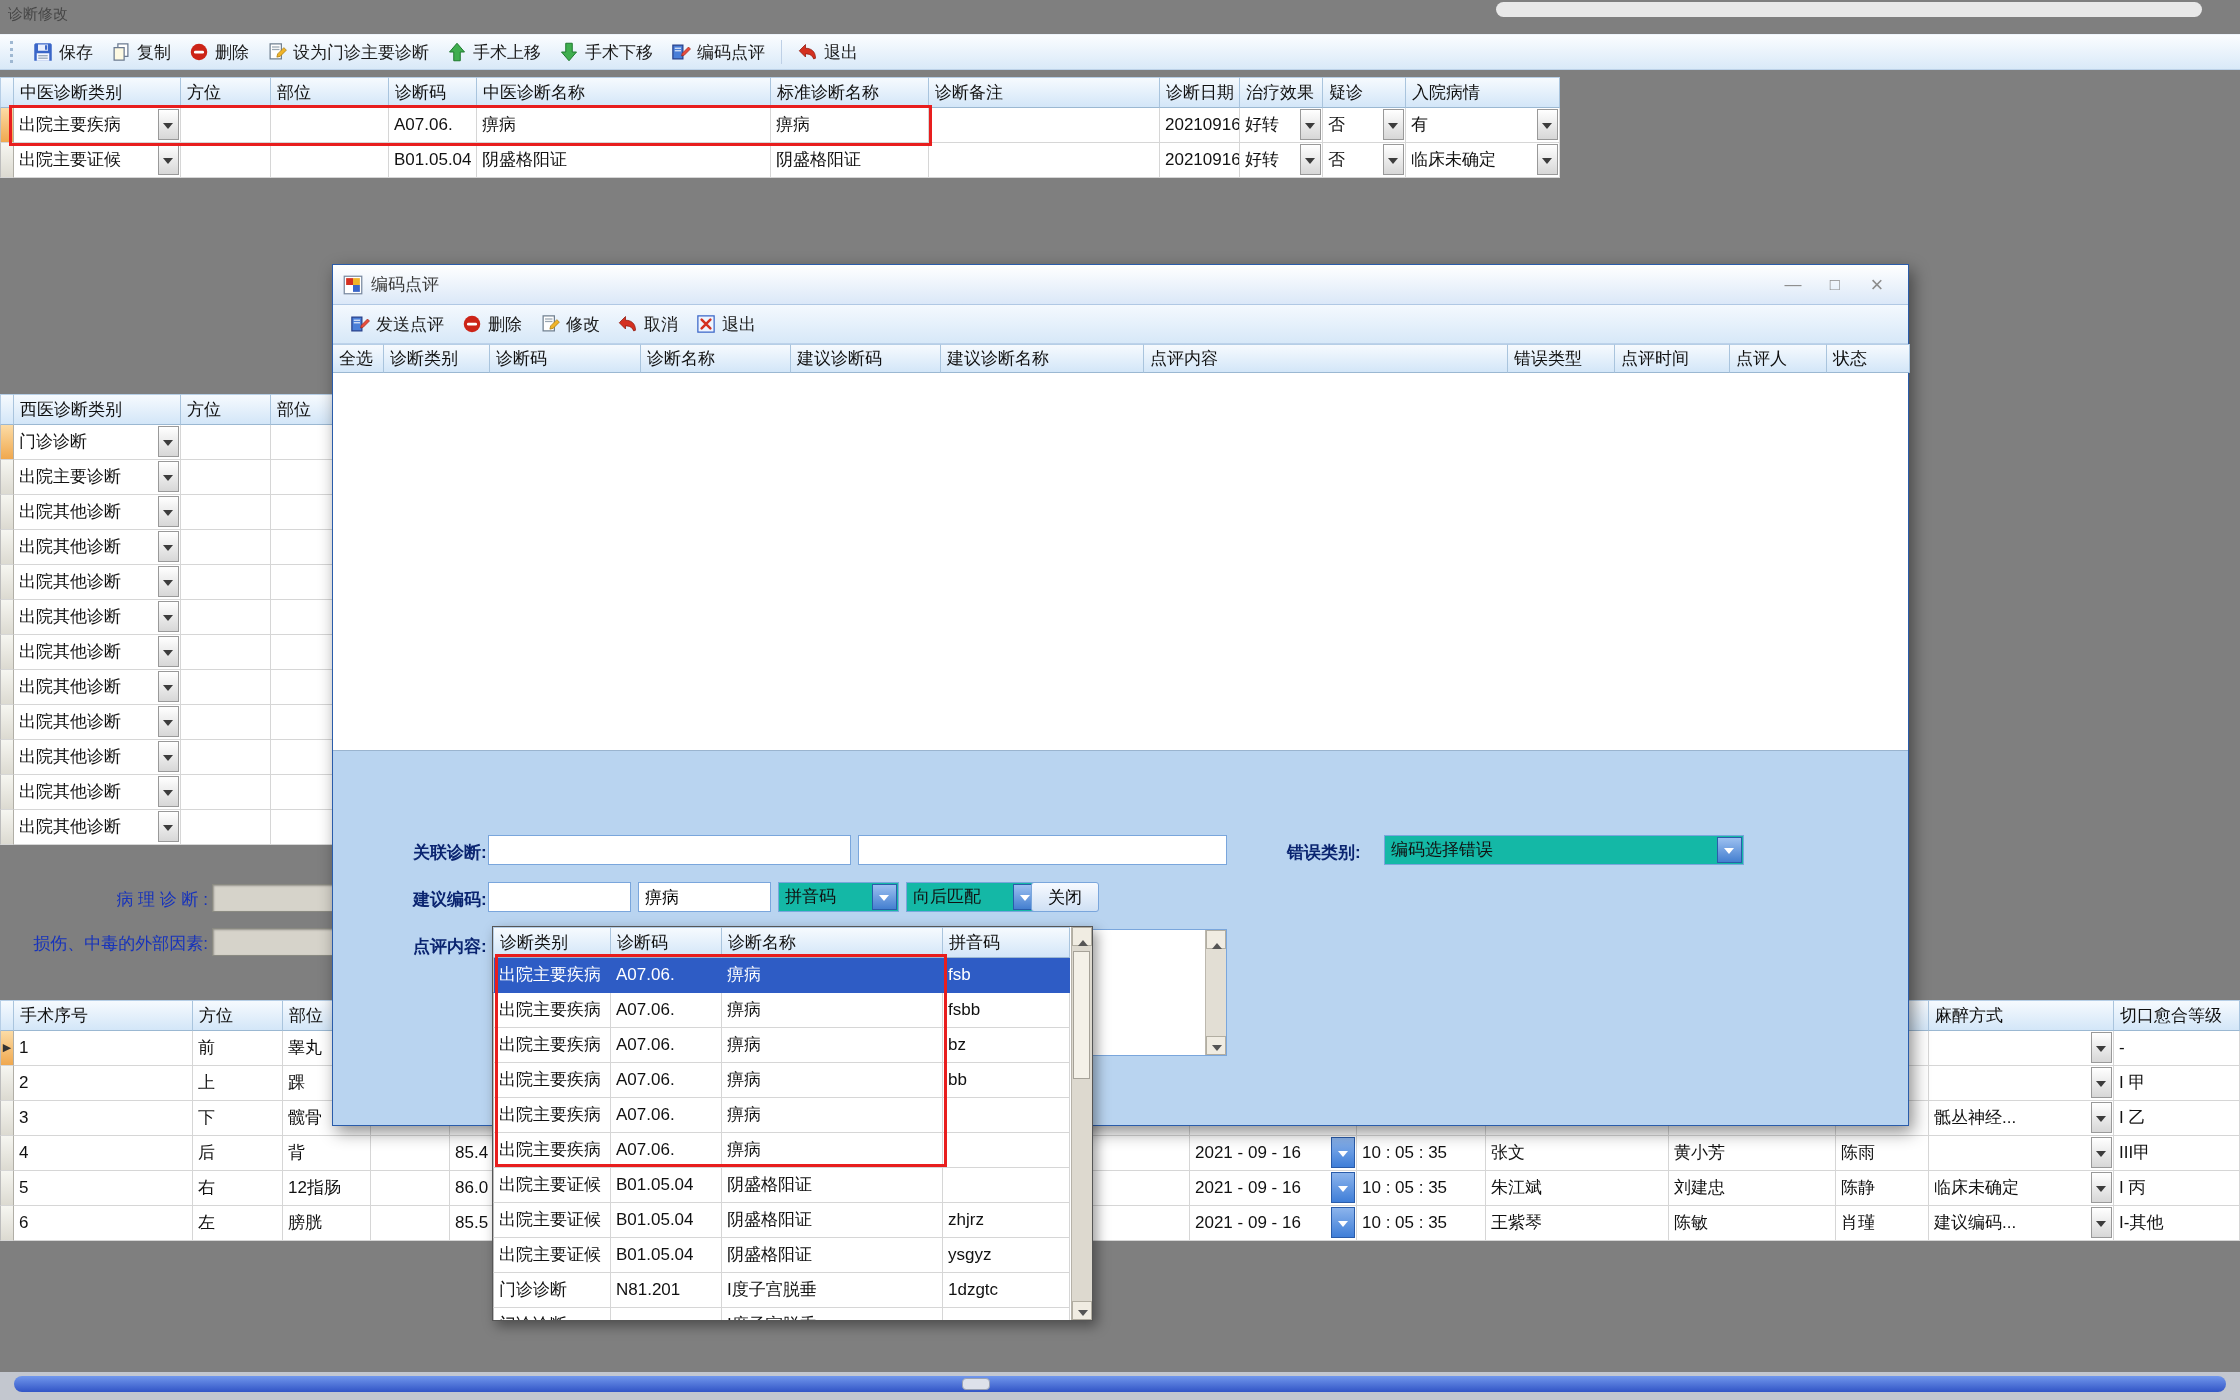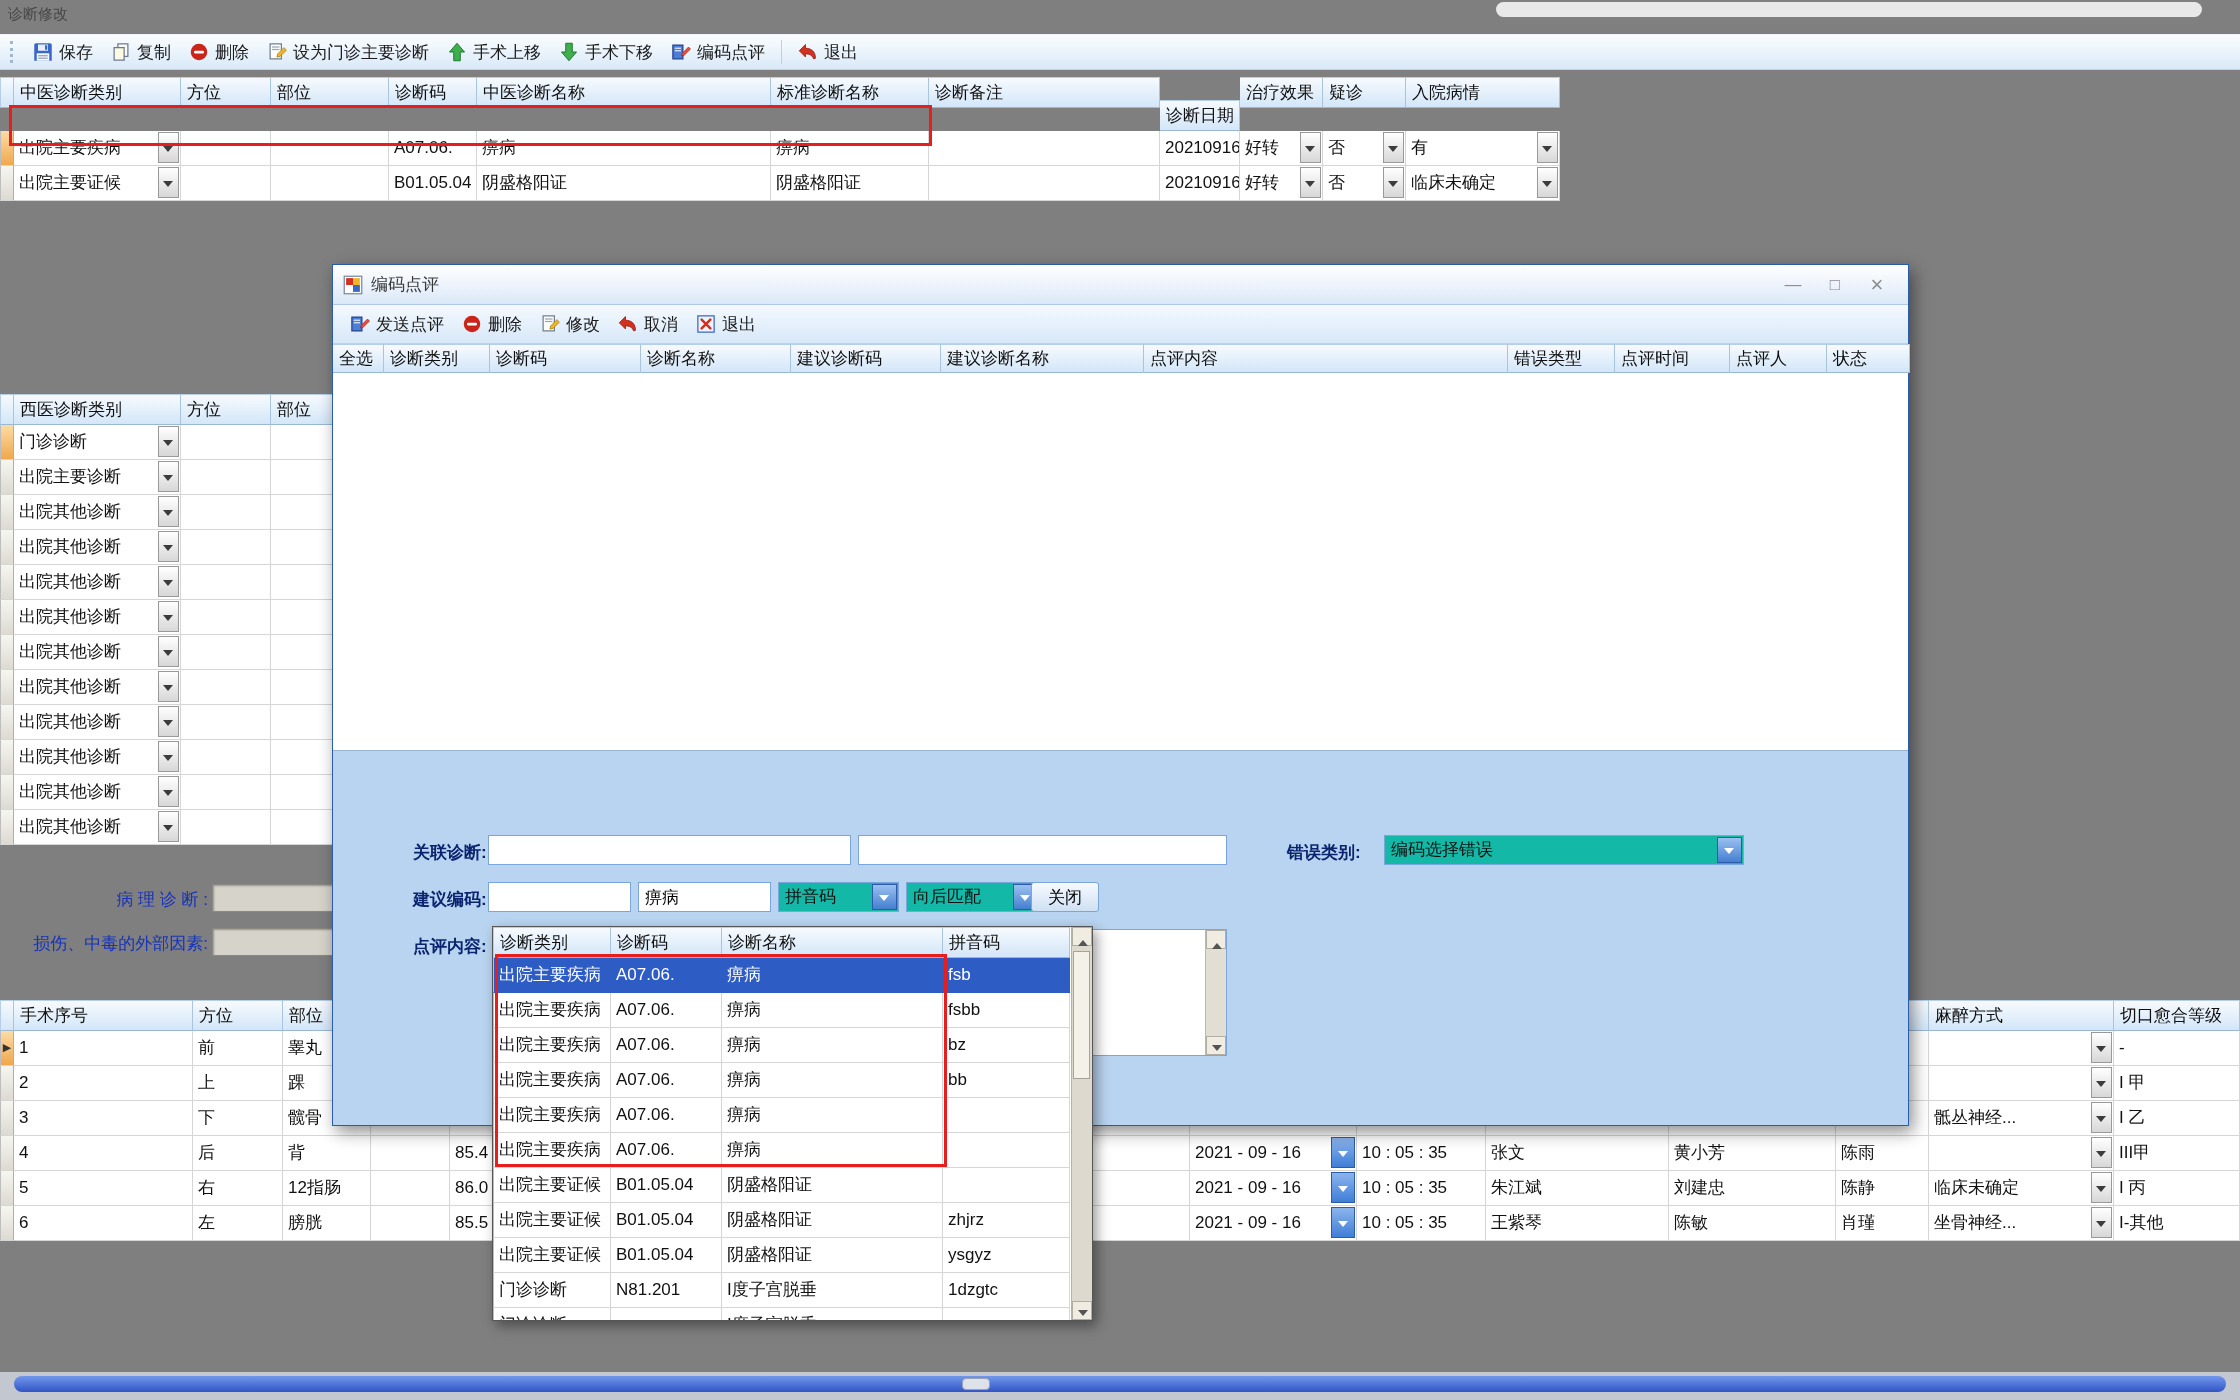--- a/index.html
+++ b/index.html
@@ -174,21 +174,21 @@
   <div class="tbl tcm">
     <div class="thead" id="tcm-head">
         <div class="th thsel" style="width: 14px;"></div>
         <div class="th" style="width: 167px;"><span>中医诊断类别</span></div>
         <div class="th" style="width: 90px;"><span>方位</span></div>
         <div class="th" style="width: 118px;"><span>部位</span></div>
         <div class="th" style="width: 88px;"><span>诊断码</span></div>
         <div class="th" style="width: 294px;"><span>中医诊断名称</span></div>
         <div class="th" style="width: 158px;"><span>标准诊断名称</span></div>
         <div class="th" style="width: 231px;"><span>诊断备注</span></div>
-        <div class="th" style="width: 80px; margin-top: 23px;"><span>诊断日期</span></div>
+        <div class="th" style="width: 80px;"><span>诊断日期</span></div>
         <div class="th" style="width: 83px;"><span>治疗效果</span></div>
         <div class="th" style="width: 83px;"><span>疑诊</span></div>
         <div class="th" style="width: 154px;"><span>入院病情</span></div>
       </div>
     <div id="tcm-body">
         <div class="trow">
           <div class="tcell selcell selon" style="width: 14px;"></div>
           <div class="tcell" style="width: 167px;"><span class="ctx">出院主要疾病</span><span class="combo-btn"></span></div>
           <div class="tcell" style="width: 90px;"><span class="ctx"></span></div>
           <div class="tcell" style="width: 118px;"><span class="ctx"></span></div>
@@ -425,21 +425,21 @@
           <div class="tcell" style="width: 79px;"><span class="ctx"></span></div>
           <div class="tcell" style="width: 64px;"><span class="ctx">85.5</span></div>
           <div class="tcell" style="width: 286px;"><span class="ctx"></span></div>
           <div class="tcell" style="width: 129px;"><span class="ctx"></span></div>
           <div class="tcell" style="width: 261px;"><span class="ctx"></span></div>
           <div class="tcell" style="width: 167px;"><span class="ctx">2021 - 09 - 16</span><span class="date-btn"></span></div>
           <div class="tcell" style="width: 129px;"><span class="ctx">10 : 05 : 35</span></div>
           <div class="tcell" style="width: 183px;"><span class="ctx">王紫琴</span></div>
           <div class="tcell" style="width: 167px;"><span class="ctx">陈敏</span></div>
           <div class="tcell" style="width: 93px;"><span class="ctx">肖瑾</span></div>
-          <div class="tcell" style="width: 185px;"><span class="ctx">坐骨神经...</span><span class="combo-btn"></span></div>
+          <div class="tcell" style="width: 185px;"><span class="ctx">建议编码...</span><span class="combo-btn"></span></div>
           <div class="tcell" style="width: 126px;"><span class="ctx">I-其他</span></div>
         </div>
       </div>
   </div>
 
   <div class="bbar-track"></div>
   <div class="bbar"></div>
   <div class="bbar-thumb"></div>
 
   <div class="dialog">

